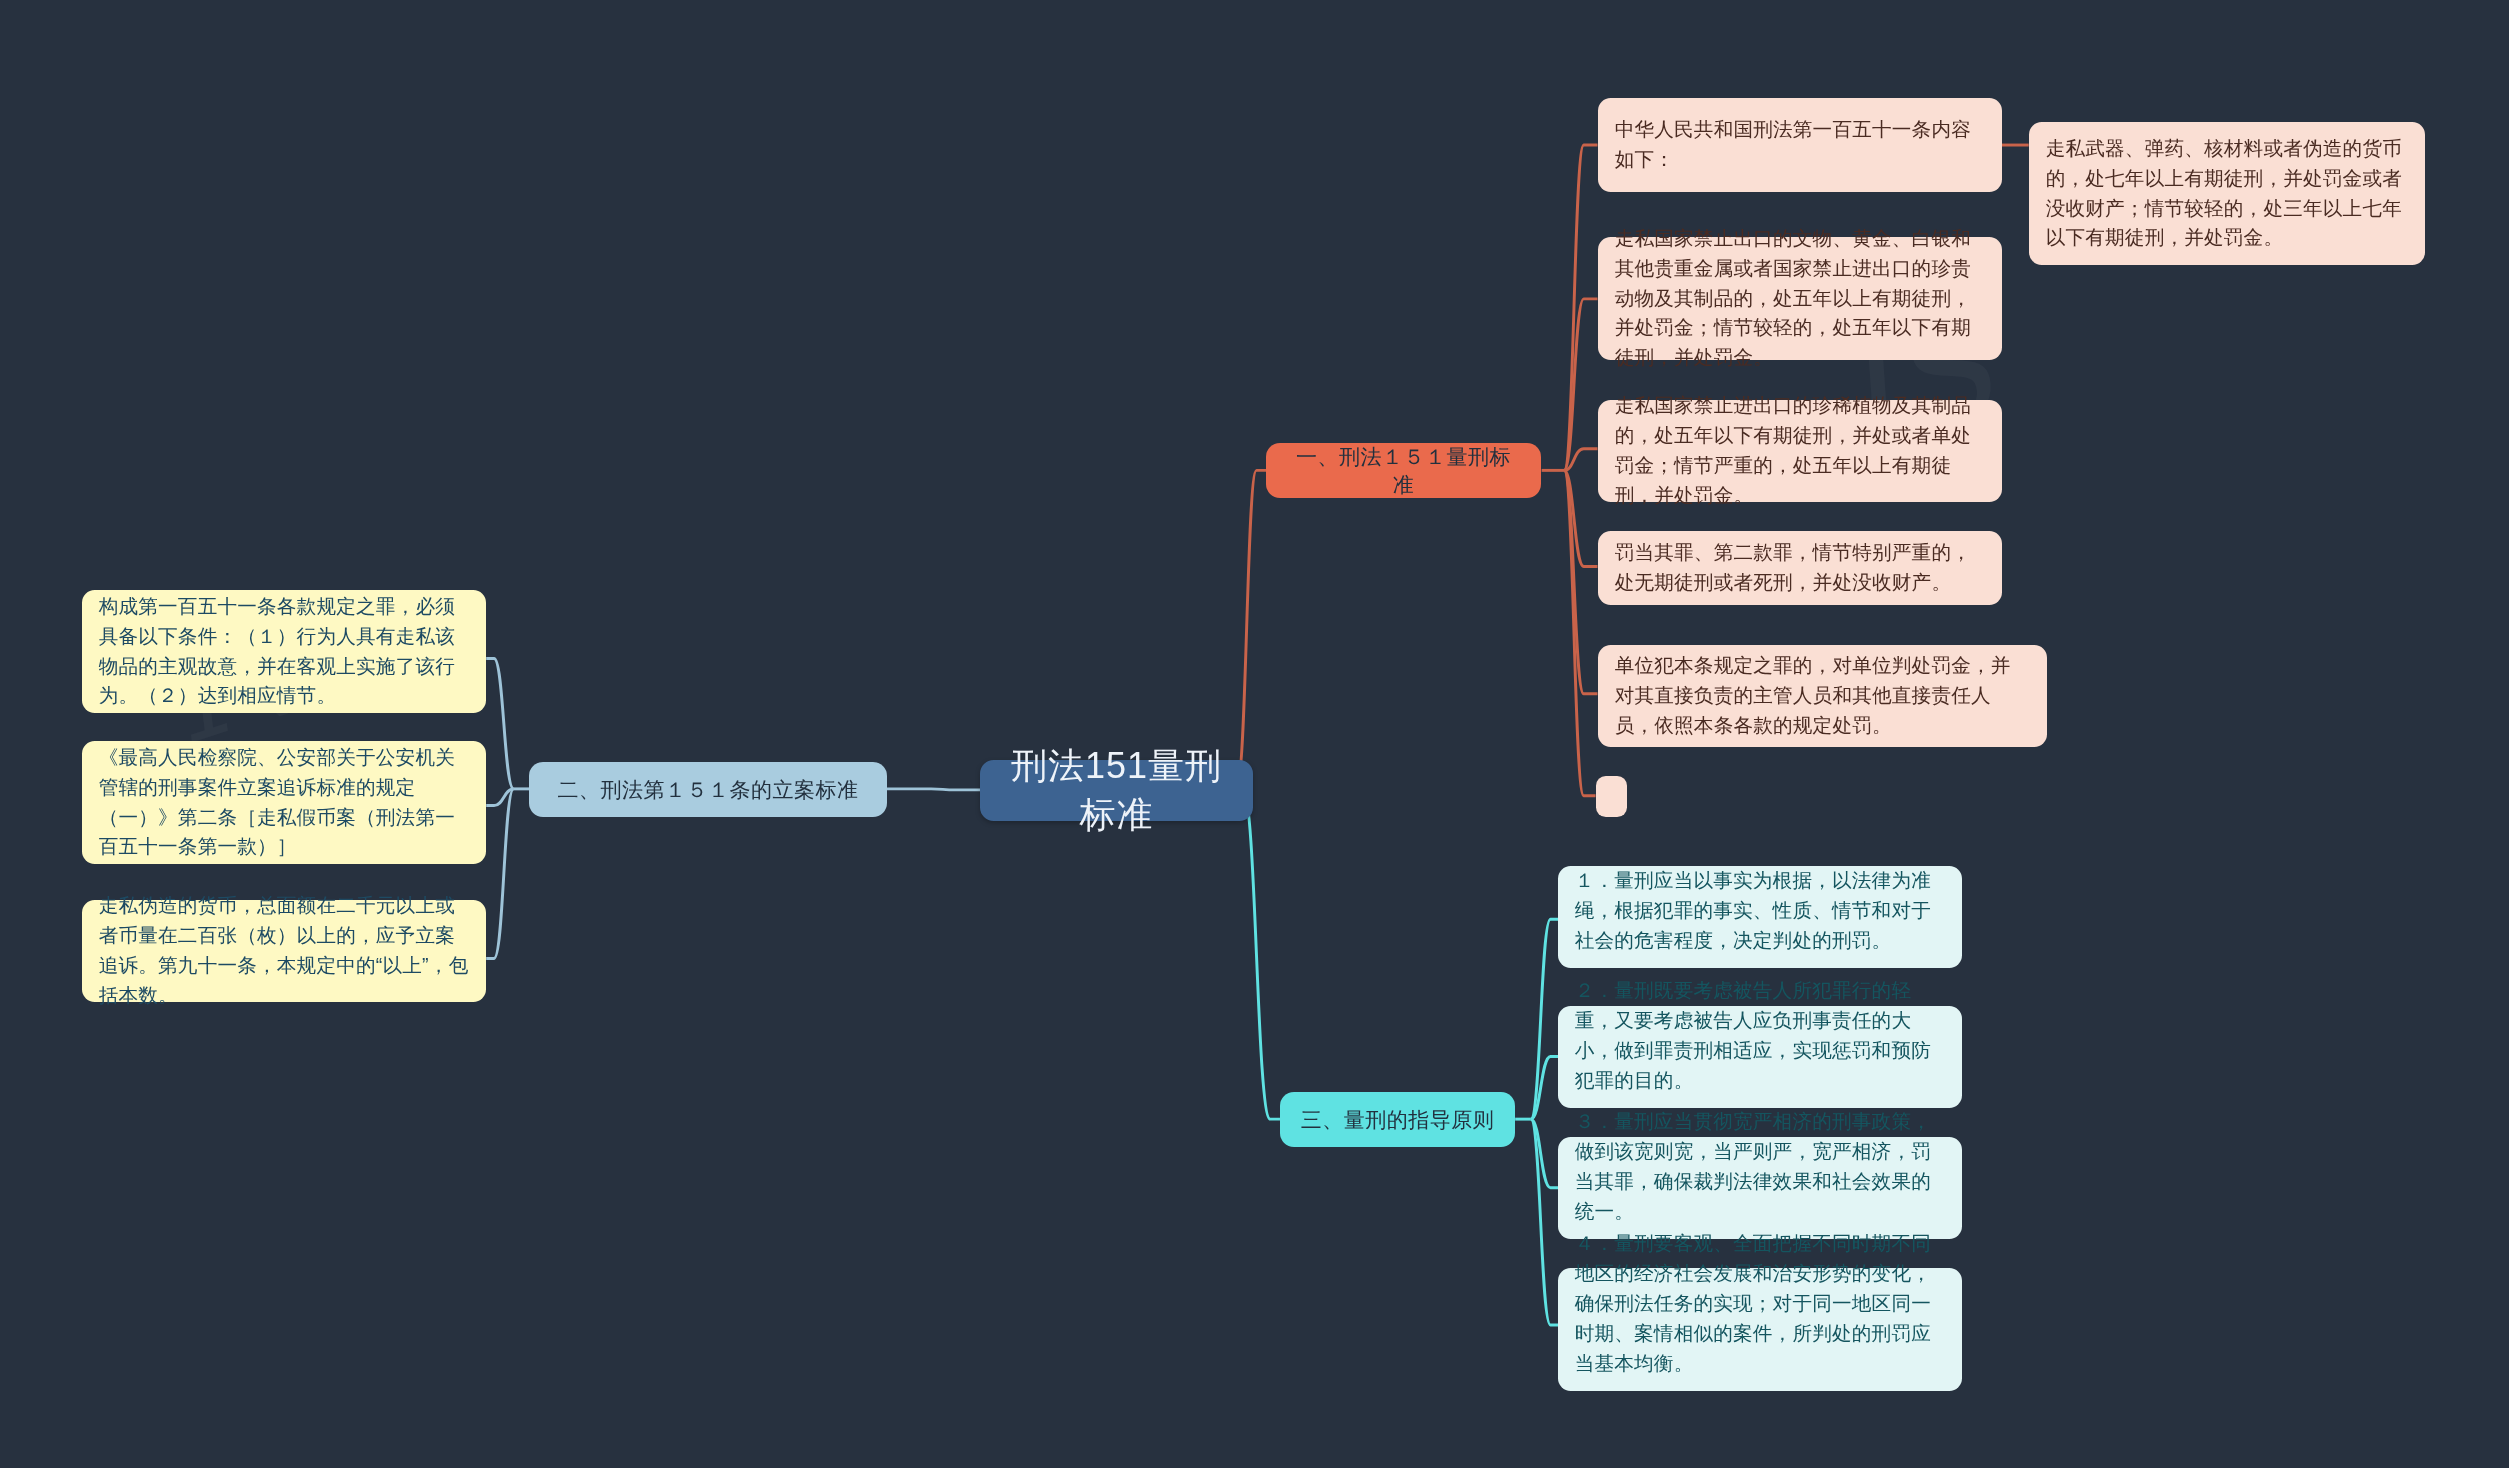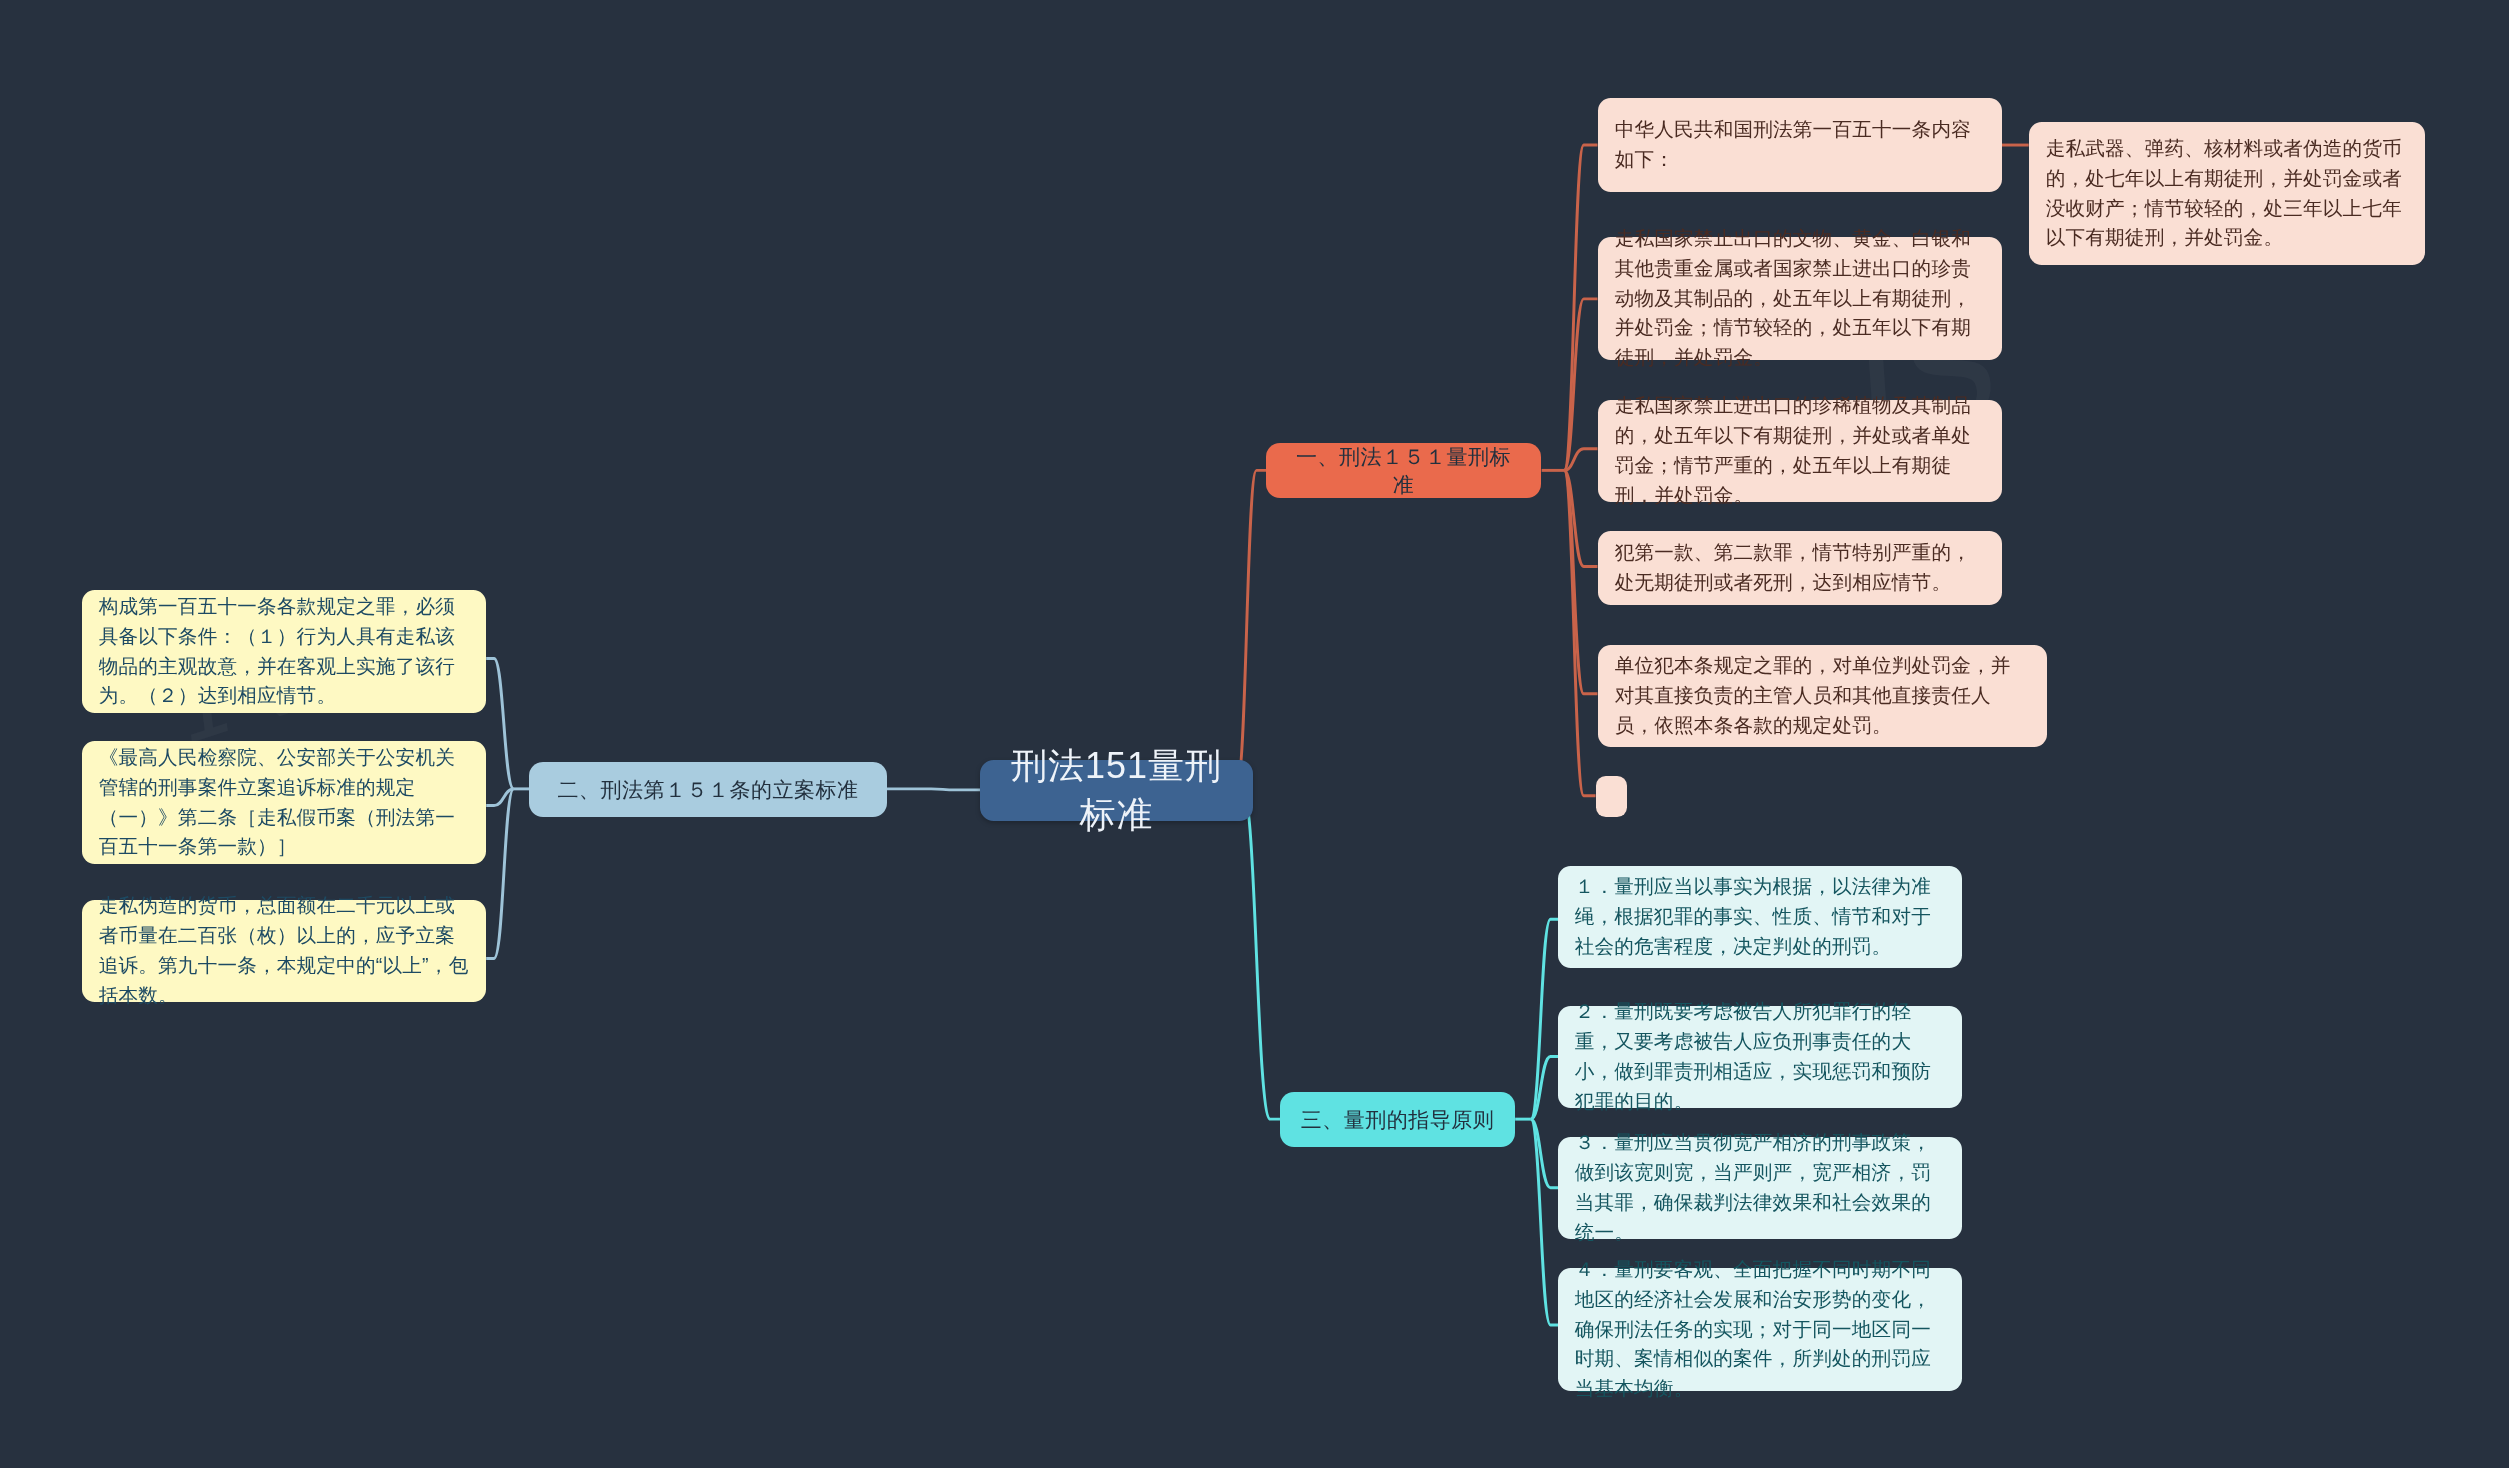--- a/index.html
+++ b/index.html
@@ -66,21 +66,21 @@
   
   .leaf {
     border-radius: 12.7px;
     padding: 12.7px 16.7px;
     font-size: 19.6px;
     line-height: 1.52;
     letter-spacing: 0.2px;
   }
   .leaf-pink { background: #fadfd4; color: #4a2b22; }
   .leaf-blue { background: #fef9c3; color: #1d4a63; }
-  .leaf-cyan { background: #e2f5f5; color: #14555f; }
+  .leaf-cyan { background: #e2f5f5; color: #14555f; align-items: flex-end; }
   .leaf-empty { background: #fadfd4; border-radius: 9.8px; }
 
   
   .wm {
     position: absolute;
     color: rgba(255,255,255,.035);
     font-size: 147px;
     font-family: "DejaVu Serif", serif;
     font-style: italic;
     pointer-events: none;
@@ -144,21 +144,21 @@
 
   <div class="node leaf leaf-pink" style="left:1598px; top:237px; width:404px; height:123px;">
     <span class="txt">走私国家禁止出口的文物、黄金、白银和其他贵重金属或者国家禁止进出口的珍贵动物及其制品的，处五年以上有期徒刑，并处罚金；情节较轻的，处五年以下有期徒刑，并处罚金。</span>
   </div>
 
   <div class="node leaf leaf-pink" style="left:1598px; top:400px; width:404px; height:102px;">
     <span class="txt">走私国家禁止进出口的珍稀植物及其制品的，处五年以下有期徒刑，并处或者单处罚金；情节严重的，处五年以上有期徒刑，并处罚金。</span>
   </div>
 
   <div class="node leaf leaf-pink" style="left:1598px; top:531px; width:404px; height:74px;">
-    <span class="txt">犯第一款、第二款罪，情节特别严重的，处无期徒刑或者死刑，达到相应情节。</span>
+    <span class="txt">罚当其罪、第二款罪，情节特别严重的，处无期徒刑或者死刑，并处没收财产。</span>
   </div>
 
   <div class="node leaf leaf-pink" style="left:1598px; top:645px; width:449px; height:102px;">
     <span class="txt">单位犯本条规定之罪的，对单位判处罚金，并对其直接负责的主管人员和其他直接责任人员，依照本条各款的规定处罚。</span>
   </div>
 
   <div class="node leaf-empty" style="left:1596px; top:776px; width:31px; height:41px;">
     <span class="txt"></span>
   </div>
 

